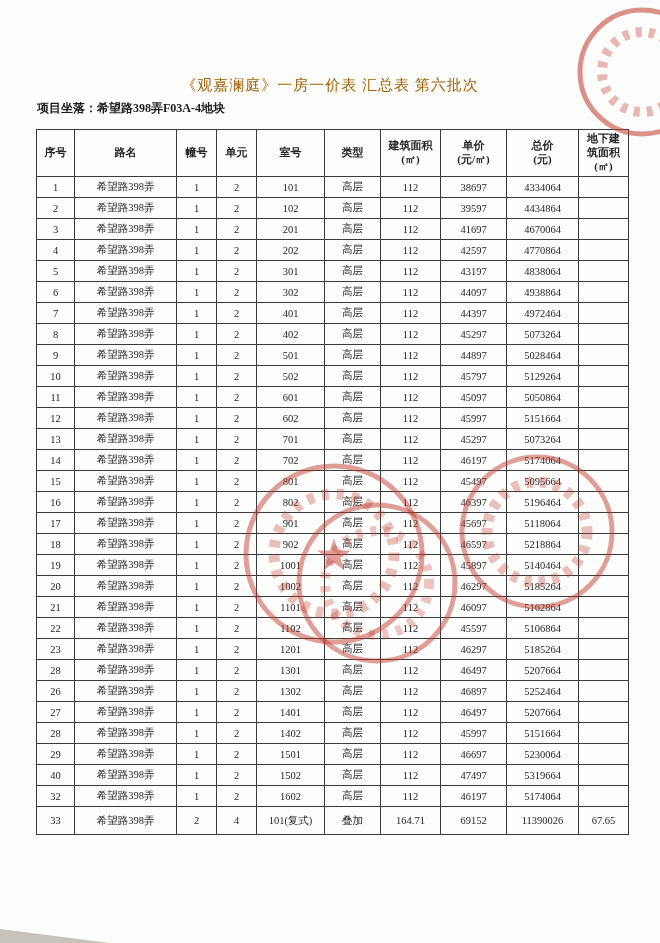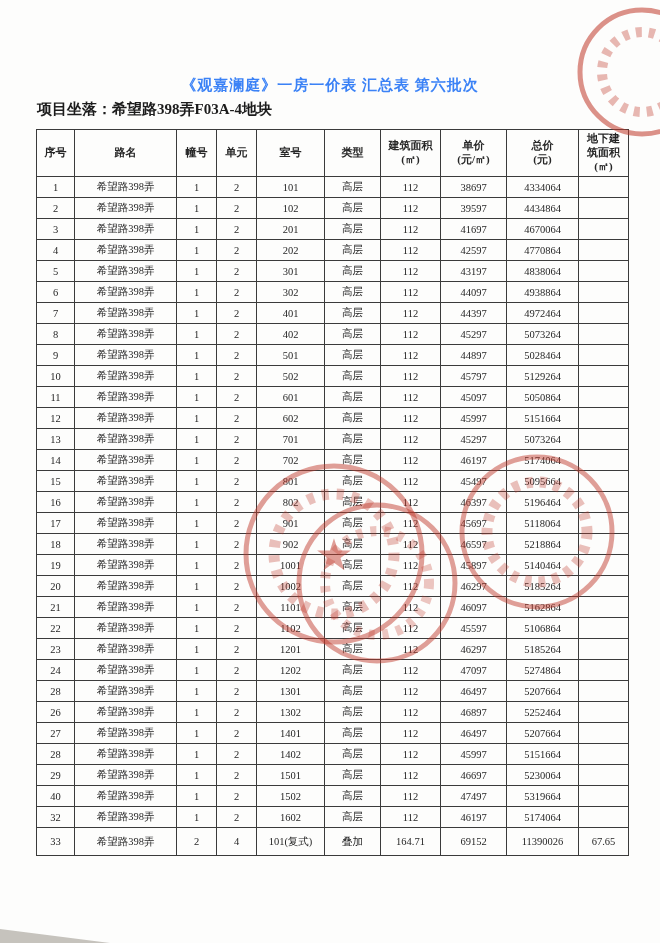--- a/index.html
+++ b/index.html
@@ -2,26 +2,26 @@
 <html><head>
 <meta charset="utf-8">
 <style>
   html,body { margin:0; padding:0; background:#e9e7e2; font-family:"Liberation Serif","DejaVu Serif",serif; }
   .page {
     position:relative; width:660px; height:943px; margin:0 auto;
     background:#fdfdfc; overflow:hidden;
   }
   .doc-title {
     position:absolute; top:76px; left:0; width:100%;
-    text-align:center; font-size:15px; font-weight:bold;
-    color:#3b82f6; letter-spacing:1px;
+    text-align:center; font-size:15px; font-weight:normal;
+    color:#a16207; letter-spacing:1px;
   }
   .location-line {
     position:absolute; top:100px; left:37px;
-    font-size:15px; font-weight:bold; color:#1c1c1c;
+    font-size:12px; font-weight:bold; color:#1c1c1c;
   }
   table.price-table {
     position:absolute; top:129px; left:36px; width:592px;
     border-collapse:collapse; table-layout:fixed;
     background:transparent;
   }
   .price-table th, .price-table td {
     border:1px solid #3b3b3b; text-align:center; vertical-align:middle;
     color:#262626; padding:0 1px; overflow:hidden;
   }
@@ -352,32 +352,20 @@
           <td>1</td>
           <td>2</td>
           <td>1201</td>
           <td>高层</td>
           <td>112</td>
           <td>46297</td>
           <td>5185264</td>
           <td></td>
         </tr>
         <tr>
-          <td>24</td>
-          <td>希望路398弄</td>
-          <td>1</td>
-          <td>2</td>
-          <td>1202</td>
-          <td>高层</td>
-          <td>112</td>
-          <td>47097</td>
-          <td>5274864</td>
-          <td></td>
-        </tr>
-        <tr>
           <td>28</td>
           <td>希望路398弄</td>
           <td>1</td>
           <td>2</td>
           <td>1301</td>
           <td>高层</td>
           <td>112</td>
           <td>46497</td>
           <td>5207664</td>
           <td></td>

